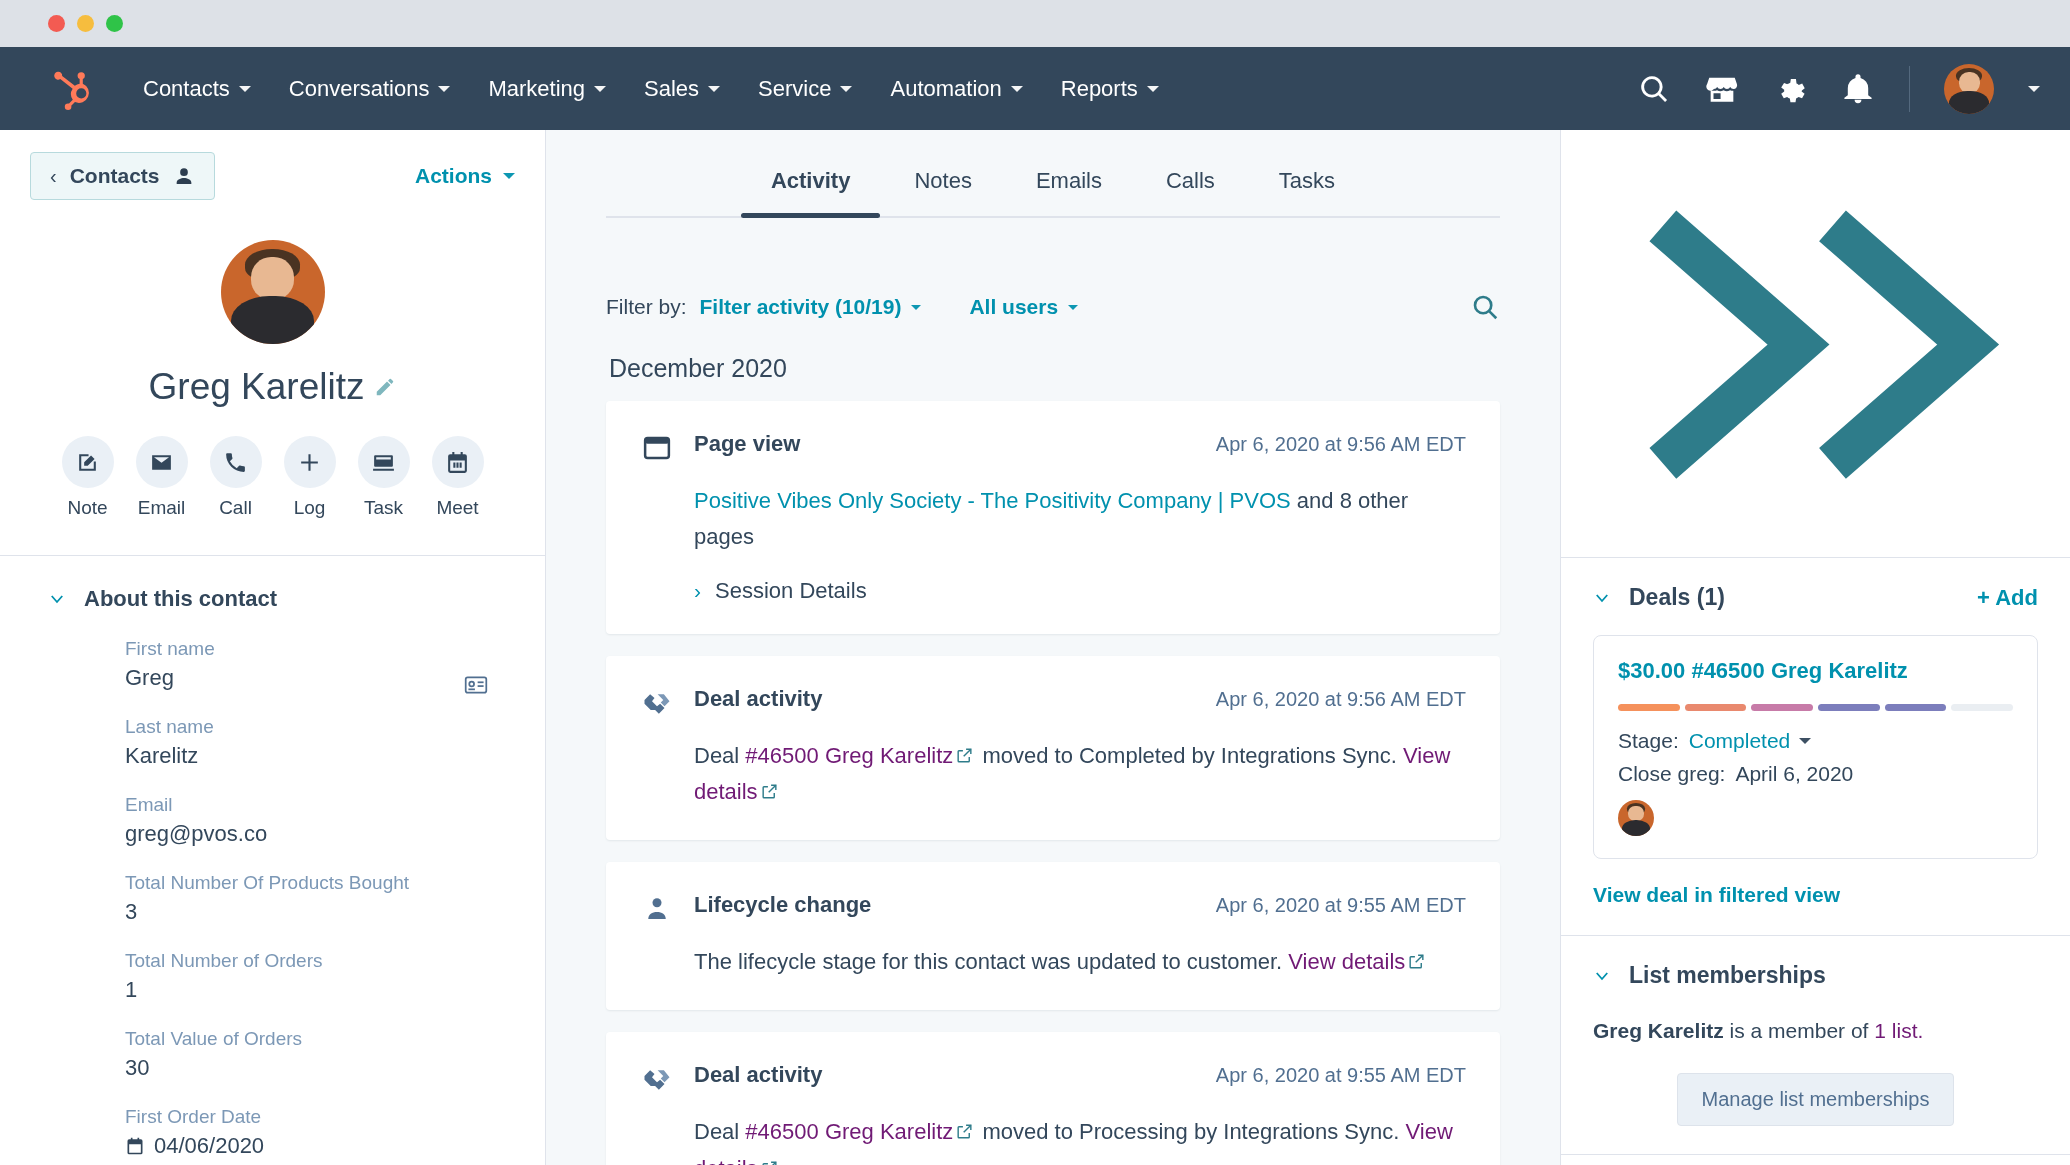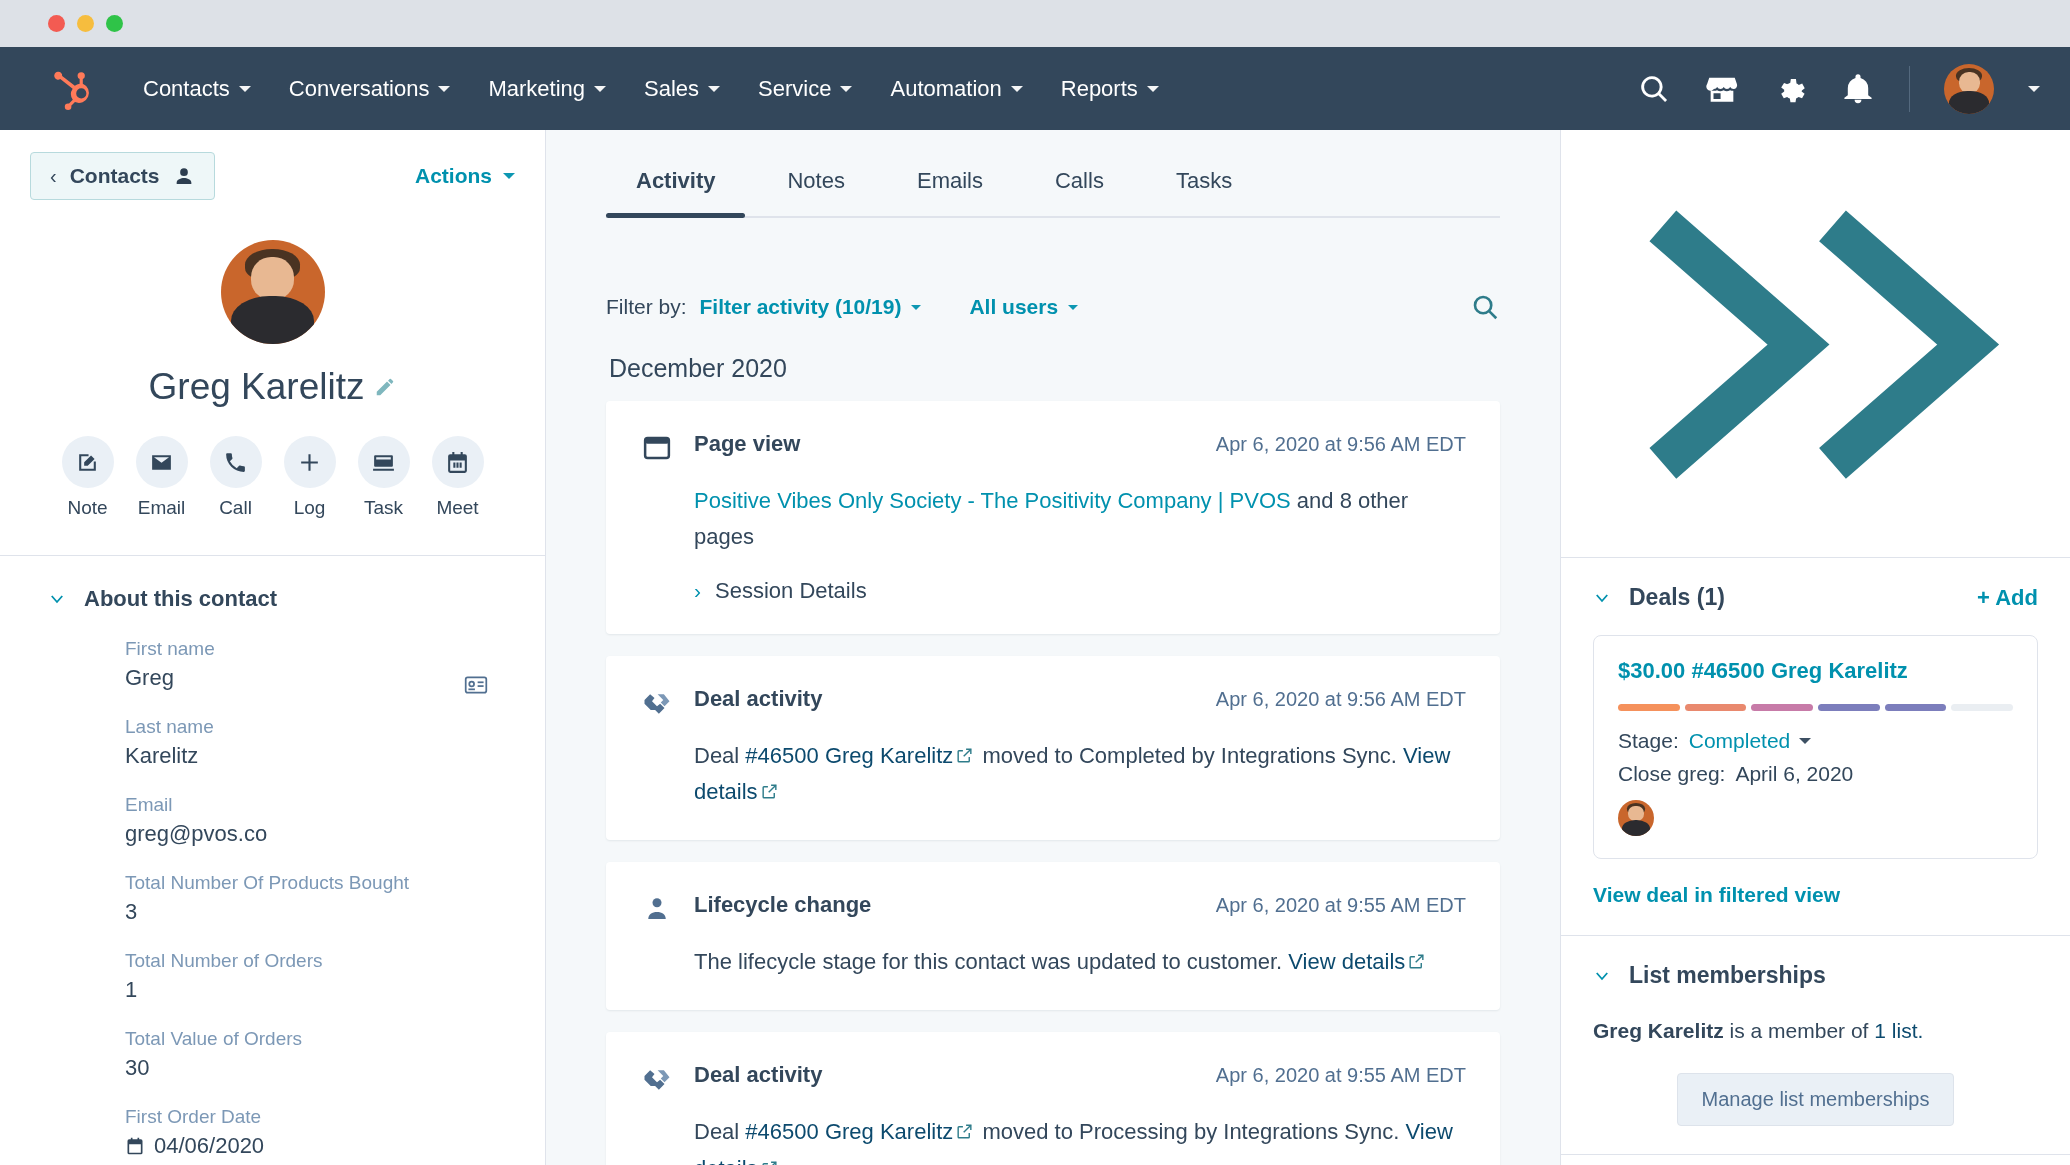--- a/index.html
+++ b/index.html
@@ -105,21 +105,21 @@
   .prop-label { font-size: 19px; color: #7c98b6; margin-bottom: 5px; }
   .prop-value { font-size: 22px; color: #33475b; display:flex; align-items:center; gap:9px; }
   .cal-ico { width: 20px; height: 20px; display:block; }
   .cal-ico svg { width:100%;height:100%;fill:#33475b;display:block; }
   .card-ico { position: absolute; right: 56px; top: 60px; width:26px;height:26px; }
   .card-ico svg { width:100%;height:100%;fill:none;stroke:#516f90;stroke-width:1.6;display:block; }
 
   
   .centercol { flex: 1; background: #f5f8fa; overflow: hidden; display: flex; flex-direction: column; }
   .tabs-wrap { background: #f5f8fa; padding: 0 60px; }
-  .tabs { display: flex; gap: 12px; border-bottom: 2px solid #dfe3eb; }
+  .tabs { display: flex; gap: 4px; border-bottom: 2px solid #dfe3eb; justify-content: center; }
   .tab {
     font-size: 22px; color: #33475b; padding: 38px 30px 22px 30px;
     cursor: pointer; position: relative; white-space: nowrap;
   }
   .tab.active { font-weight: 700; }
   .tab.active::after {
     content: ''; position: absolute; left: 0; right: 0; bottom: -2px;
     height: 5px; background: #33475b; border-radius: 3px;
   }
   .filterbar {
@@ -141,21 +141,21 @@
     background: #fff; border-radius: 4px; padding: 30px 34px 30px 36px;
     margin-bottom: 22px; box-shadow: 0 1px 2px rgba(45,62,80,.09);
   }
   .acard-head { display: flex; align-items: flex-start; gap: 22px; }
   .acard-ico { width: 30px; height: 30px; flex: none; margin-top: 2px; }
   .acard-ico svg { width:100%;height:100%;display:block; }
   .acard-title { font-size: 22px; font-weight: 700; color: #33475b; }
   .acard-time { margin-left: auto; font-size: 20px; color: #516f90; white-space: nowrap; padding-top: 2px; }
   .acard-body { margin-left: 52px; margin-top: 20px; font-size: 22px; color: #33475b; line-height: 1.65; }
   .lnk { color: #0091ae; cursor: pointer; }
-  .lnk-teal { color: #0c4a6e; cursor: pointer; margin-top: 30px; }
+  .lnk-teal { color: #701a75; cursor: pointer; margin-top: 30px; }
   .ext-ico { display: inline-block; width: 19px; height: 19px; vertical-align: -2px; margin: 0 2px; }
   .ext-ico svg { width:100%;height:100%;fill:none;stroke:#2e7c8a;stroke-width:1.8;display:block; }
   .session-row {
     margin-left: 52px; margin-top: 22px; display: flex; align-items: center;
     gap: 14px; font-size: 22px; color: #33475b; cursor: pointer;
   }
   .chev-r { color: #0091ae; font-size: 21px; }
 
   
   .rightcol {

